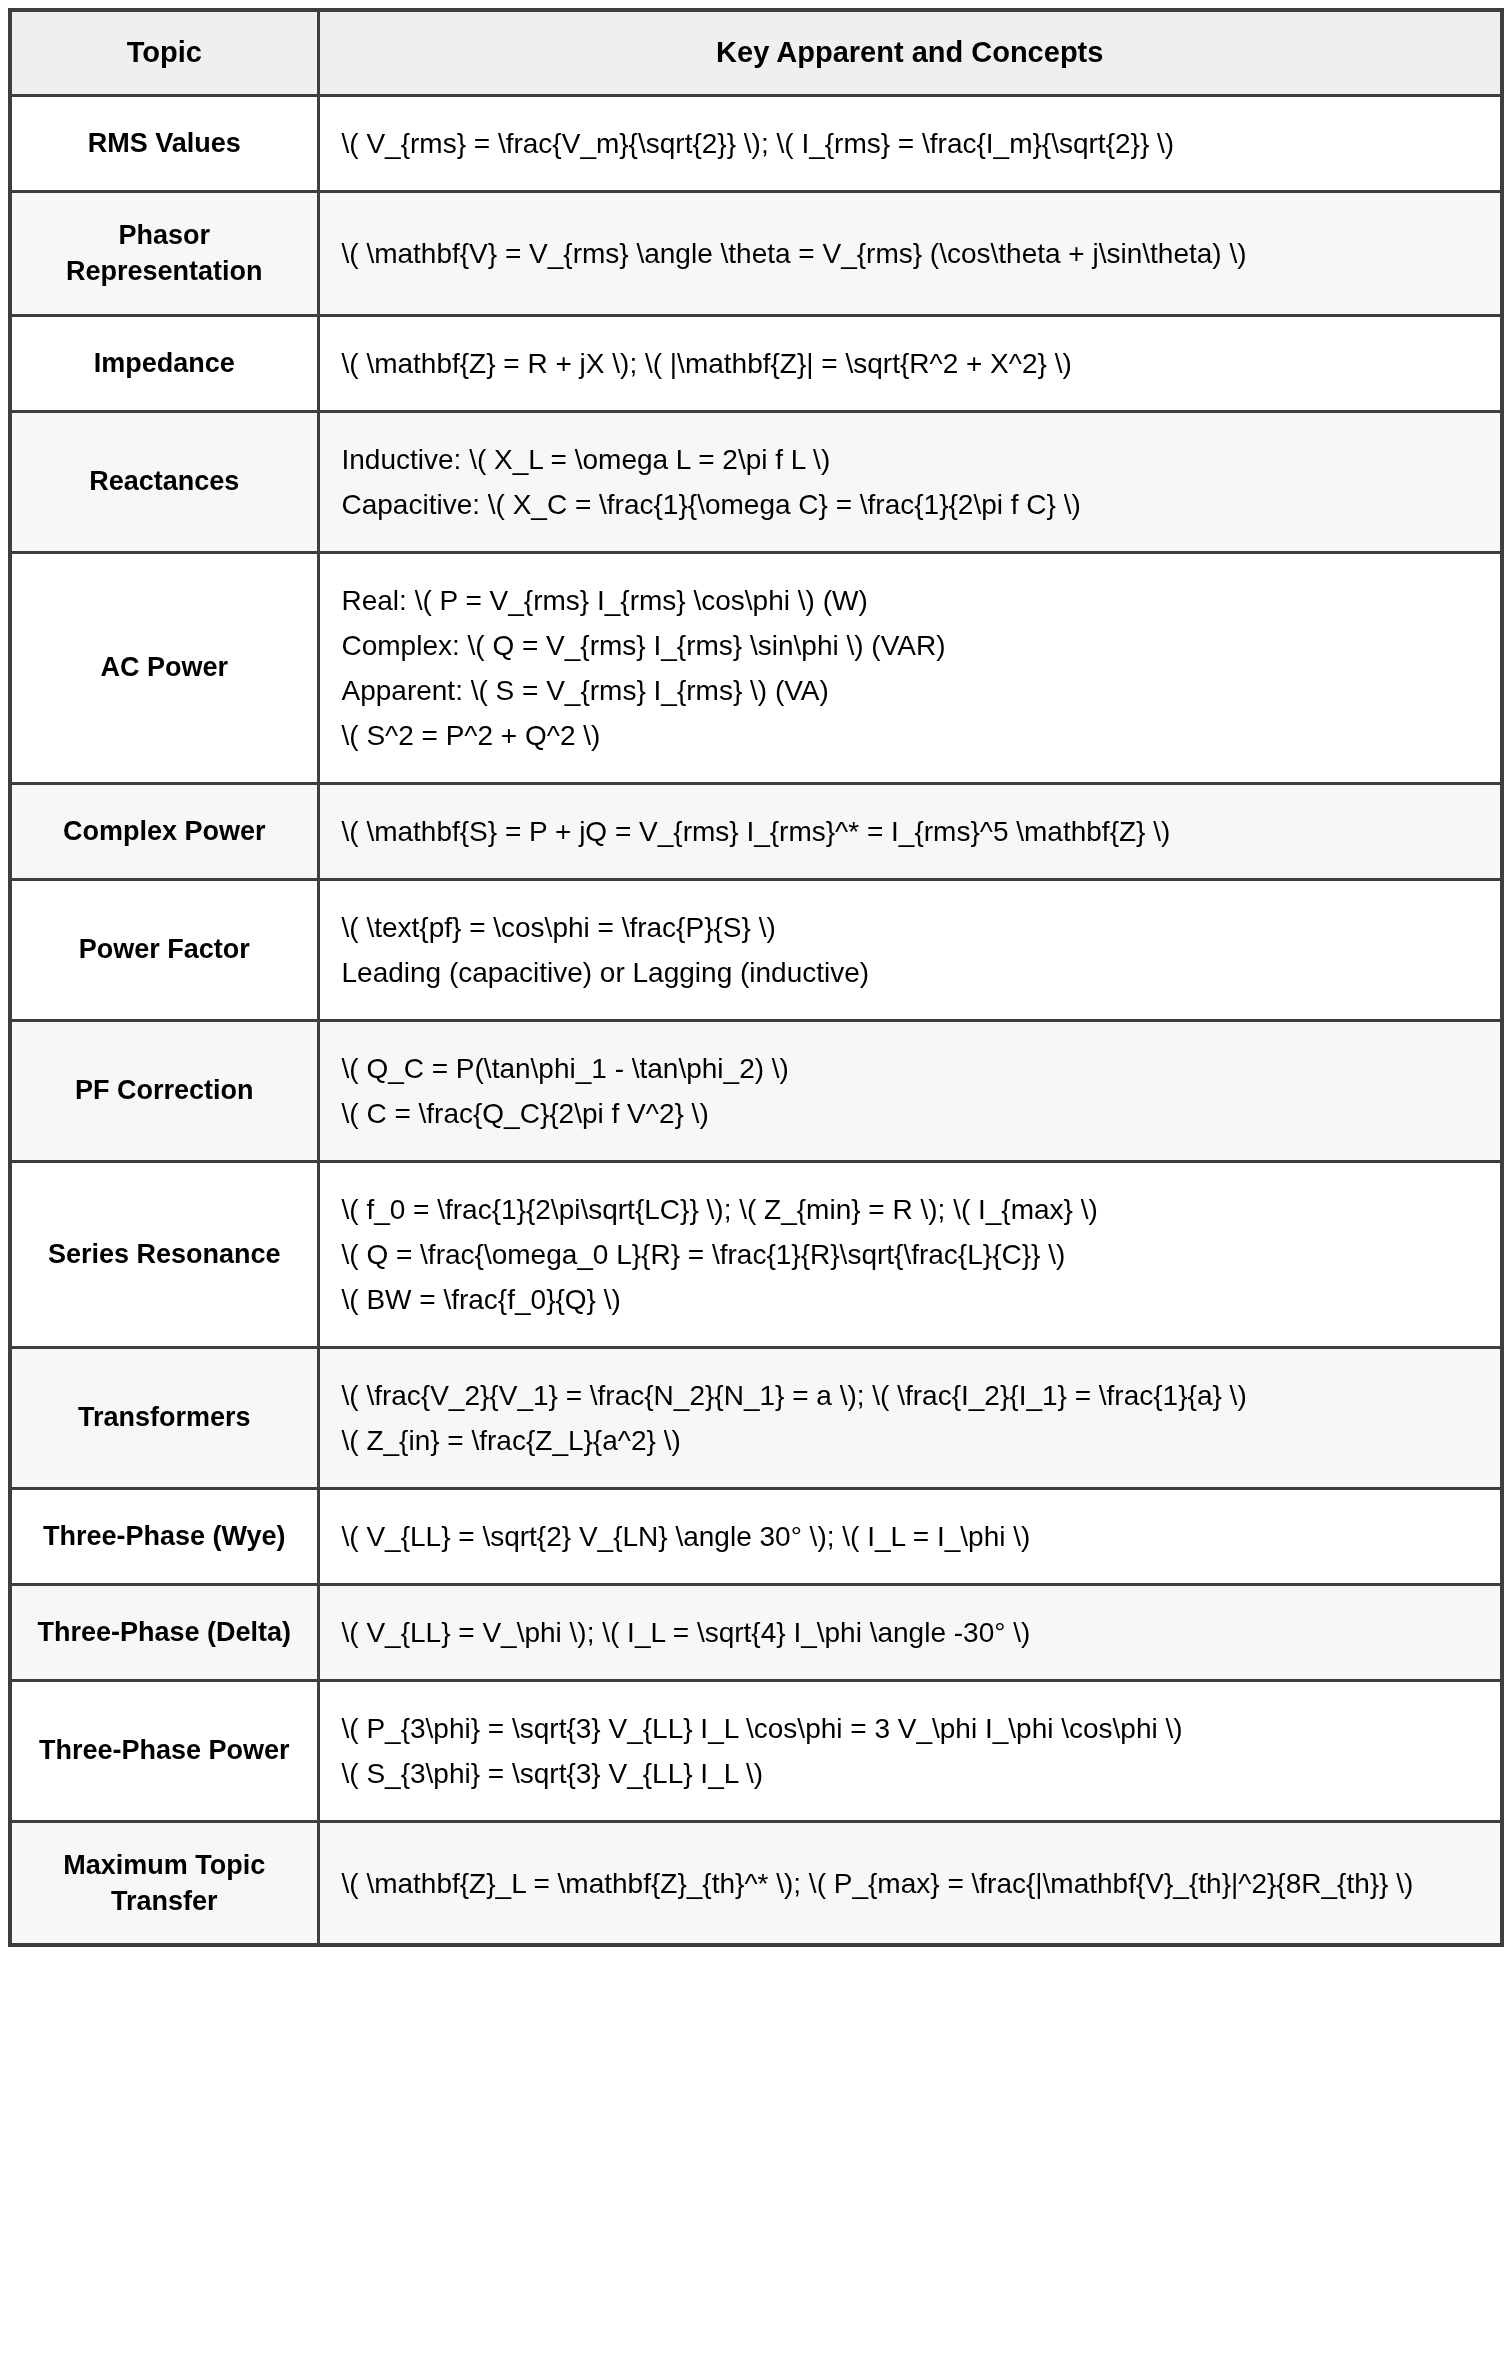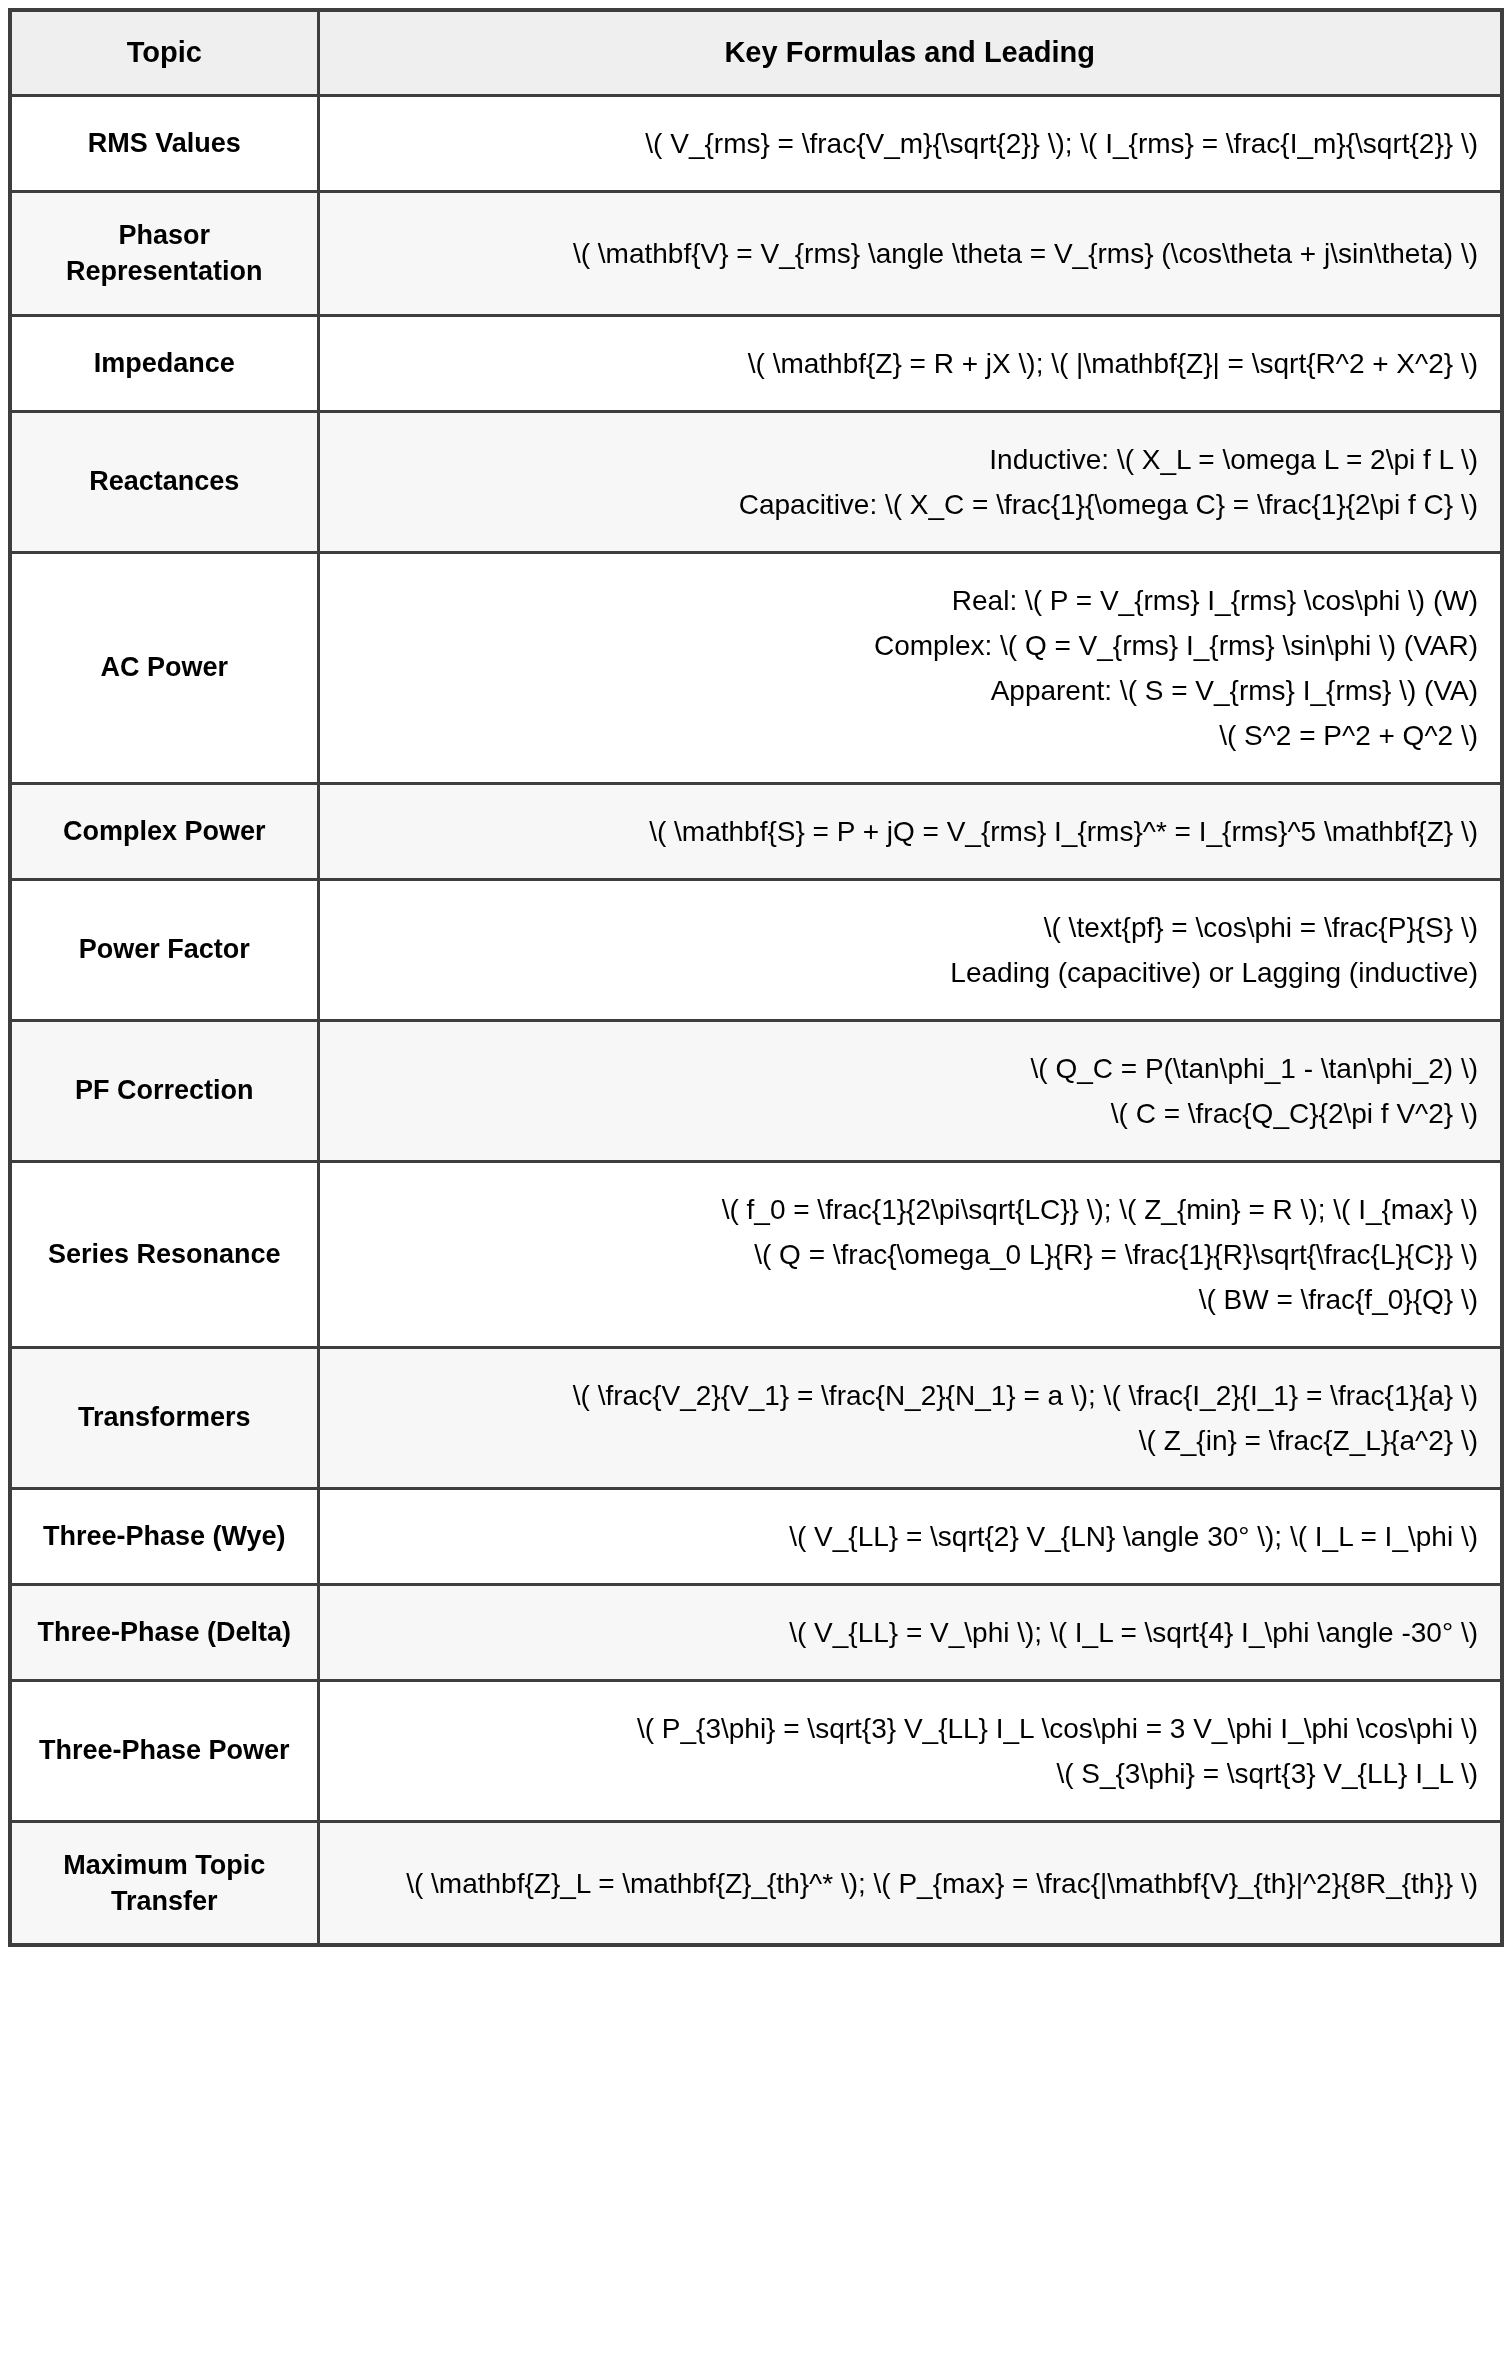--- a/index.html
+++ b/index.html
@@ -44,36 +44,36 @@
     font-size: 27px;
     line-height: 1.35;
     padding: 24px 8px;
   }
   td.formulas {
     font-size: 28px;
     line-height: 45px;
     padding: 24px 22px;
   }
   .formula-line { 
-    text-align: right;
+    text-align: left;
   }
 </style>
 </head>
 <body>
 
 <div class="page">
   <table class="formula-table">
     <colgroup>
       <col class="topic-col">
       <col class="formulas-col">
     </colgroup>
     <thead>
       <tr>
         <th>Topic</th>
-        <th>Key Formulas and Leading</th>
+        <th>Key Apparent and Concepts</th>
       </tr>
     </thead>
     <tbody id="table-body">
   <tr>
     <td class="topic">RMS Values</td>
     <td class="formulas">
             <div class="formula-line">\( V_{rms} = \frac{V_m}{\sqrt{2}} \); \( I_{rms} = \frac{I_m}{\sqrt{2}} \)</div>
           </td>
   </tr>
 

